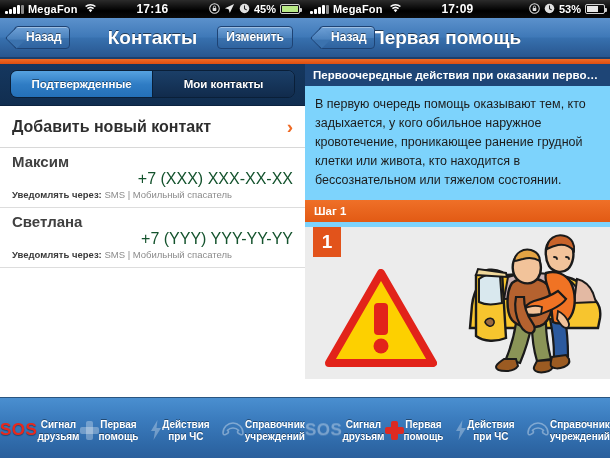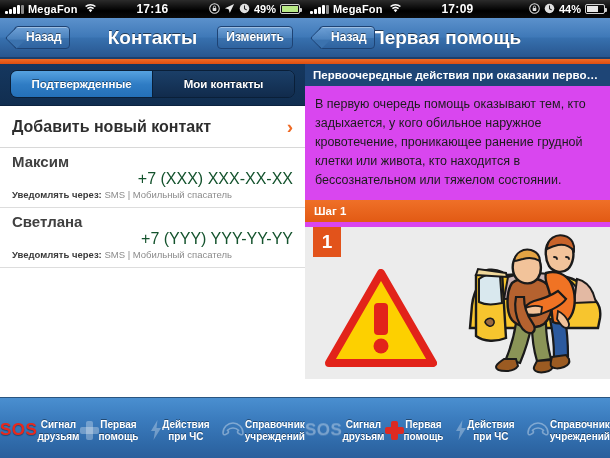--- a/index.html
+++ b/index.html
@@ -240,21 +240,21 @@
     font-size: 9.5px;
     color: #6d6d6d;
     line-height: 13px;
     margin-top: 1px;
   }
   .contact .notify .via { color: #3a3a3a; font-weight: bold; }
   .contact .notify .chan { color: #8b8b8b; }
 
   
   .panel-body {
-    background: #d946ef;
+    background: #7dd3fc;
     padding: 0;
   }
   .sec-title {
     background: #1e4576;
     color: #fff;
     font-size: 11.5px;
     font-weight: bold;
     padding: 5px 8px;
     white-space: nowrap;
     overflow: hidden;
@@ -402,21 +402,21 @@
           <svg width="11" height="11" viewBox="0 0 12 12">
               <path d="M11 1 1 5.6l4 1.3 1.3 4z" fill="#e8e8e8"></path>
             </svg>
         </span>
         <span>
           <svg width="11" height="11" viewBox="0 0 12 12">
               <circle cx="6" cy="6" r="5.2" fill="#e0e0e0"></circle>
               <path d="M6 3v3.2l2 1.1" fill="none" stroke="#222" stroke-width="1.1" stroke-linecap="round"></path>
             </svg>
         </span>
-        <span class="batt-pct">49%</span>
+        <span class="batt-pct">45%</span>
         <span class="battery charging">
             <span class="fill"></span>
           </span>
       </div>
     </div>
 
     <div class="navbar">
       <div class="btn-back">Назад</div>
       <div class="nav-title">Контакты</div>
       <div class="btn-plain">Изменить</div>
@@ -528,21 +528,21 @@
               <rect x="4" y="5.4" width="4" height="3.2" rx=".6" fill="#e0e0e0"></rect>
               <path d="M4.8 5.4V4.5a1.2 1.2 0 0 1 2.4 0v.9" fill="none" stroke="#e0e0e0" stroke-width=".9"></path>
             </svg>
         </span>
         <span>
           <svg width="11" height="11" viewBox="0 0 12 12">
               <circle cx="6" cy="6" r="5.2" fill="#e0e0e0"></circle>
               <path d="M6 3v3.2l2 1.1" fill="none" stroke="#222" stroke-width="1.1" stroke-linecap="round"></path>
             </svg>
         </span>
-        <span class="batt-pct">44%</span>
+        <span class="batt-pct">53%</span>
         <span class="battery">
             <span class="fill" style="width:70%"></span>
           </span>
       </div>
     </div>
 
     <div class="navbar">
       <div class="btn-back">Назад</div>
       <div class="nav-title left-align">Первая помощь</div>
     </div>

